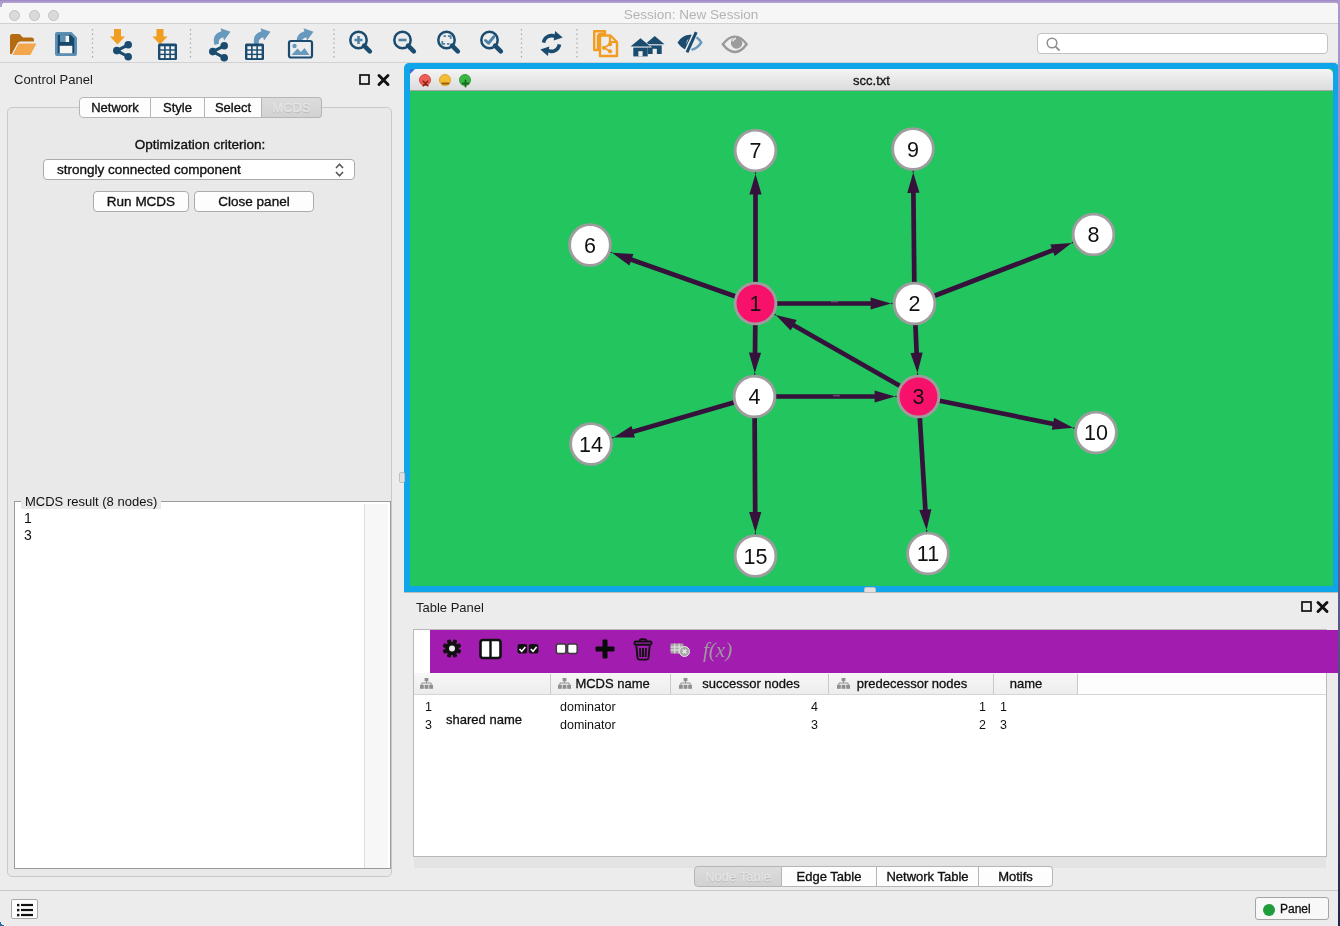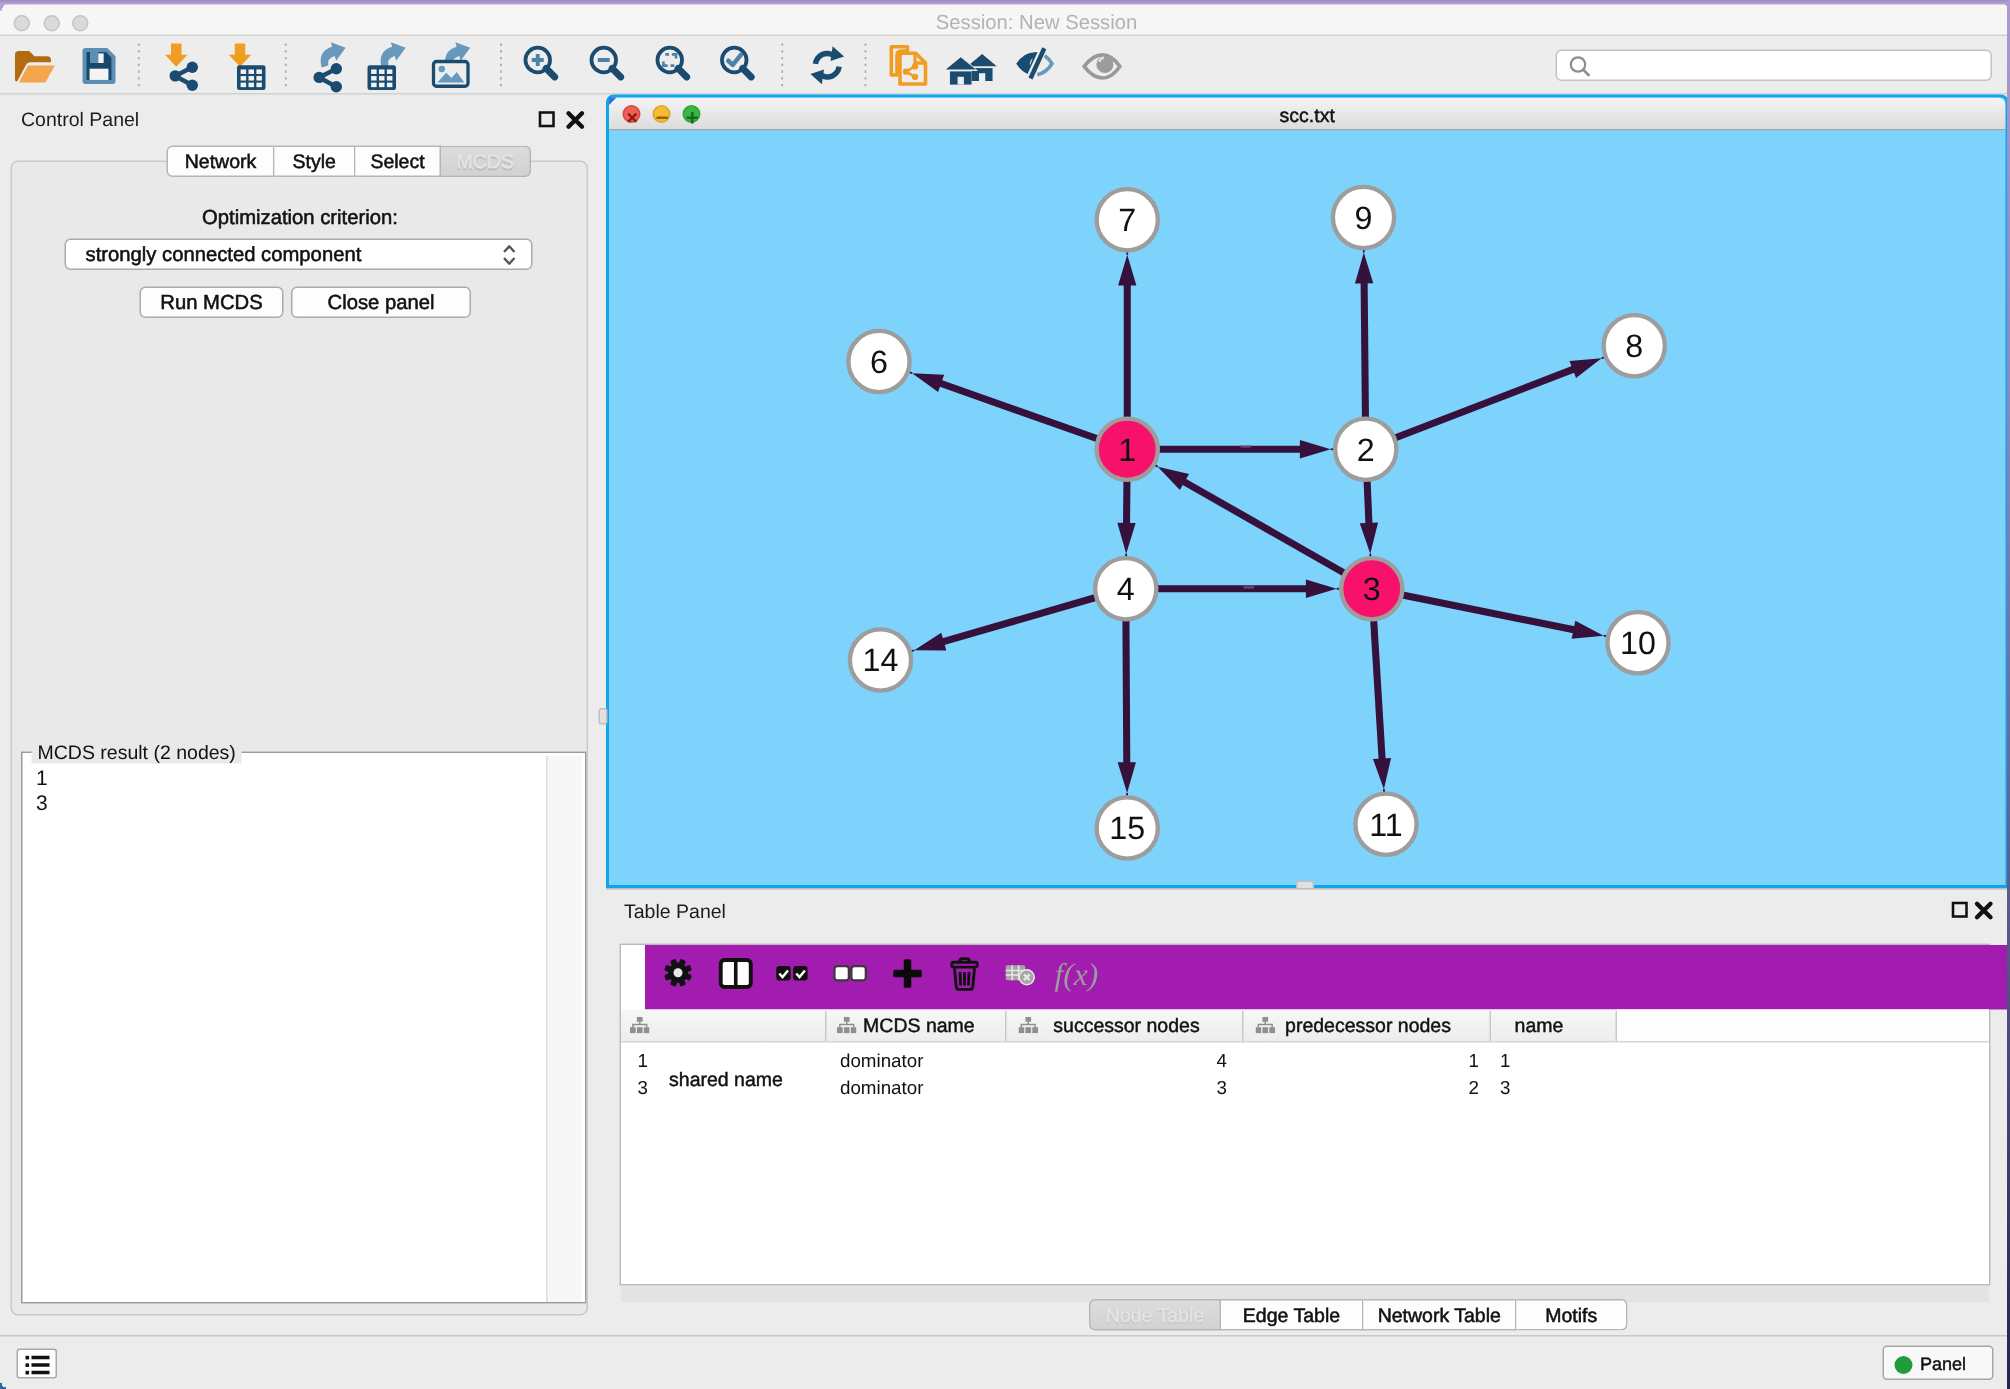--- a/index.html
+++ b/index.html
@@ -26,21 +26,21 @@
   
   #toolbar { left:0; top:24px; width:1340px; height:39px; background:#ededed;
      border-bottom:1px solid #d2d2d2; }
   #searchbox { left:1037px; top:33px; width:291px; height:21px; background:#fff;
      border:1px solid #c3c3c3; border-radius:4px; }
 
   
   #cp-title { left:14px; top:72px; font-size:13px; color:#1c1c1c; }
   #cp-panel { left:7px; top:107px; width:385px; height:770px; background:#e9e9e9;
      border:1px solid #c9c9c9; border-radius:5px; }
-  .tabrow { position:absolute; display:flex;margin-left:32px; }
+  .tabrow { position:absolute; display:flex; }
   .tab { -webkit-text-stroke:0.35px; height:21px; font-size:13px; line-height:20px; text-align:center;
      background:#fdfdfd; border:1px solid #b5b5b5; border-left:none; color:#111; }
   .tab.first { border-left:1px solid #b5b5b5; border-radius:4px 0 0 4px; }
   .tab.last { border-radius:0 4px 4px 0; }
   .tab.sel { background:linear-gradient(#dcdcdc,#d2d2d2); color:#e4e4e4;
      text-shadow:0 1px 1px #b0b0b0; }
   #opt-label { -webkit-text-stroke:0.35px; left:0px; top:137px; width:400px; text-align:center; font-size:13.5px; color:#111; }
   #dropdown { -webkit-text-stroke:0.35px; left:43px; top:159px; width:312px; height:21px; background:#fff;
      border:1px solid #ababab; border-radius:4px; font-size:13.5px; color:#111;
      line-height:19px; padding-left:13px; }
@@ -48,22 +48,22 @@
      border-radius:4px; font-size:13.5px; color:#111; text-align:center; line-height:19px; }
   #fieldset { left:14px; top:501px; width:377px; height:368px; border:1px solid #9b9b9b;
      background:#fff; }
   #fieldset-legend { left:21px; top:494px; font-size:13px; color:#111; background:#e9e9e9;
      padding:0 4px; z-index:2; }
   #fs-scroll { right:2px; top:2px; width:24px; height:364px; background:#f7f7f7;
      border-left:1px solid #dedede; position:absolute; }
   #fs-text { left:9px; top:8px; font-size:14px; color:#111; line-height:17px; position:absolute; }
 
   
-  #netwin { left:404px; top:63px; width:935px; height:529px; border:2px solid #0ea5e9;
-     border-radius:5px 5px 0 0; background:#7dd3fc; }
+  #netwin { left:404px; top:63px; width:935px; height:529px; border:6px solid #0ea5e9;
+     border-radius:5px 5px 0 0; background:#22c55e; }
   #net-titlebar { left:0; top:0; width:100%; height:22px;
      background:linear-gradient(#f4f4f4,#dcdcdc); border-bottom:1px solid #a5a5a5;
      border-radius:5px 5px 0 0; position:absolute; }
   .traffic { position:absolute; top:5px; width:12px; height:12px; border-radius:50%; }
   #net-title { width:100%; text-align:center; top:4px; font-size:13px; color:#111; position:absolute; -webkit-text-stroke:0.3px; }
   #grip-left { left:399px; top:472px; width:6px; height:11px; background:#e0e0e0;
      border:1px solid #c0c0c0; border-radius:2px; }
   #grip-bottom { left:864px; top:587px; width:12px; height:7px; background:#e0e0e0;
      border:1px solid #c0c0c0; border-radius:2px; }
 
@@ -261,21 +261,21 @@
 <div id="opt-label" class="abs">Optimization criterion:</div>
 <div id="dropdown" class="abs">strongly connected component<svg style="position:absolute;right:10px;top:3px;" width="9" height="14" viewBox="0 0 9 14">
       <path d="M1,5 L4.5,1.2 L8,5 M1,9 L4.5,12.8 L8,9" fill="none" stroke="#555" stroke-width="1.6" stroke-linejoin="round"></path>
     </svg></div>
 <div class="btn" style="left:93px; top:191px; width:96px;">Run MCDS</div>
 <div class="btn" style="left:194px; top:191px; width:120px;">Close panel</div>
 <div id="fieldset" class="abs">
   <div id="fs-scroll"></div>
   <div id="fs-text">1<br>3</div>
 </div>
-<div id="fieldset-legend" class="abs">MCDS result (2 nodes)</div>
+<div id="fieldset-legend" class="abs">MCDS result (8 nodes)</div>
 
 <div id="netwin" class="abs">
   <div style="position:absolute;left:0;top:0;width:0;height:0;border-top:5px solid #3a6fd8;border-right:5px solid transparent;z-index:3;"></div>
     <div id="net-titlebar">
     <div class="traffic" style="left:9px; background:#ee6055; border:1px solid #d5473c;"><svg width="11" height="11" viewBox="0 0 11 11">
           <path d="M3.2,3.2 L7.8,7.8 M7.8,3.2 L3.2,7.8" stroke="#8f1d12" stroke-width="1.6" stroke-linecap="round"></path>
         </svg></div>
     <div class="traffic" style="left:29px; background:#f5bd33; border:1px solid #dda42c;"><svg width="11" height="11" viewBox="0 0 11 11">
           <path d="M2.4,5.5 H8.6" stroke="#9a6003" stroke-width="1.8" stroke-linecap="round"></path>
         </svg></div>

